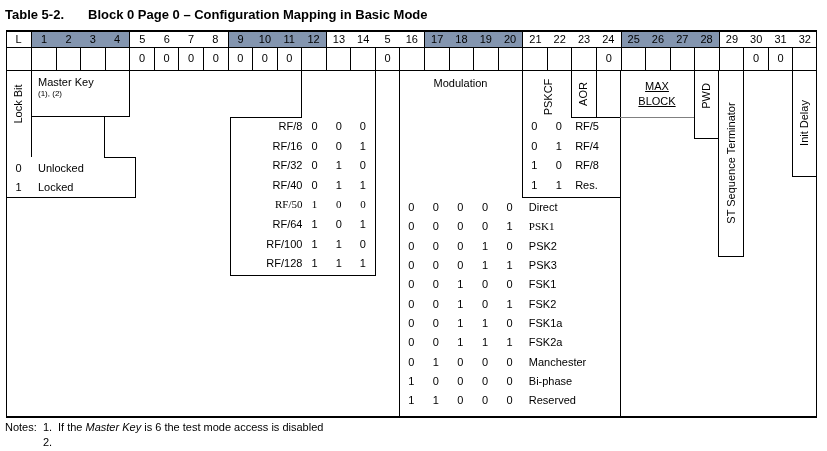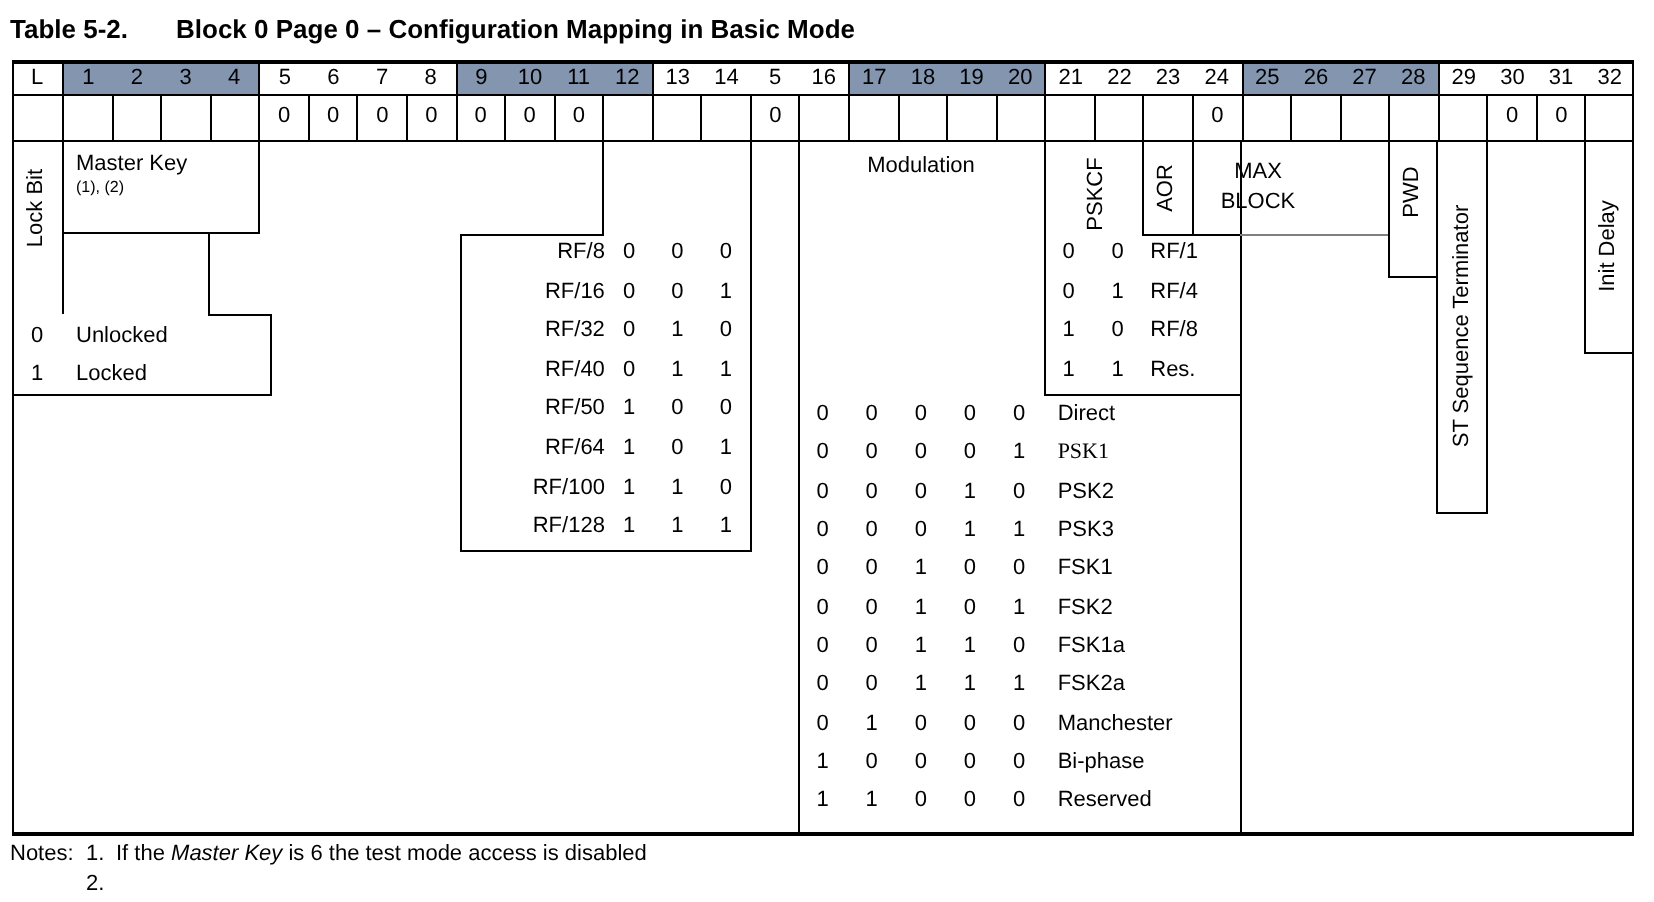--- a/index.html
+++ b/index.html
@@ -185,21 +185,21 @@
         <div class="bit" style="width: 24.2px;">0</div>
         <div class="bit" style="width: 24.2px;">1</div>
         <div class="bit" style="width: 24.2px;">0</div>
       </div>
       <div class="rrow" style="height: 19.6px; line-height: 19.6px; justify-content: space-between;">
         <div class="lab-r" style="width: 73px;">RF/40</div>
         <div class="bit" style="width: 24.2px;">0</div>
         <div class="bit" style="width: 24.2px;">1</div>
         <div class="bit" style="width: 24.2px;">1</div>
       </div>
-      <div class="rrow" style="height: 19.6px; line-height: 19.6px;">
+      <div class="rrow" style="height: 19.6px; line-height: 19.6px; font-family: Liberation Serif, serif;">
         <div class="lab-r" style="width: 73px;">RF/50</div>
         <div class="bit" style="width: 24.2px;">1</div>
         <div class="bit" style="width: 24.2px;">0</div>
         <div class="bit" style="width: 24.2px;">0</div>
       </div>
       <div class="rrow" style="height: 19.6px; line-height: 19.6px;">
         <div class="lab-r" style="width: 73px;">RF/64</div>
         <div class="bit" style="width: 24.2px;">1</div>
         <div class="bit" style="width: 24.2px;">0</div>
         <div class="bit" style="width: 24.2px;">1</div>
@@ -316,40 +316,40 @@
 
   <div class="vtext" style="left:548px;top:97px;">PSKCF</div>
   <div class="ln" style="left:571px;top:71px;width:1px;height:46px;"></div>
   <div class="ln" style="left:596px;top:71px;width:1px;height:46px;"></div>
   <div class="ln" style="left:571px;top:117px;width:49px;height:1px;"></div>
   <div class="vtext" style="left:583px;top:94px;">AOR</div>
   <div class="rows" id="pskcf-rows" style="left:522px;top:117px;width:98px;">
       <div class="rrow" style="height: 19.6px; line-height: 19.6px;">
         <div class="bit" style="width: 24.5625px;">0</div>
         <div class="bit" style="width: 24.5625px;">0</div>
-        <div class="lab-l" style="padding-left: 4px;">RF/1</div>
+        <div class="lab-l" style="padding-left: 4px;">RF/5</div>
       </div>
       <div class="rrow" style="height: 19.6px; line-height: 19.6px;">
         <div class="bit" style="width: 24.5625px;">0</div>
         <div class="bit" style="width: 24.5625px;">1</div>
         <div class="lab-l" style="padding-left: 4px;">RF/4</div>
       </div>
       <div class="rrow" style="height: 19.6px; line-height: 19.6px;">
         <div class="bit" style="width: 24.5625px;">1</div>
         <div class="bit" style="width: 24.5625px;">0</div>
         <div class="lab-l" style="padding-left: 4px;">RF/8</div>
       </div>
       <div class="rrow" style="height: 19.6px; line-height: 19.6px;">
         <div class="bit" style="width: 24.5625px;">1</div>
         <div class="bit" style="width: 24.5625px;">1</div>
         <div class="lab-l" style="padding-left: 4px;">Res.</div>
       </div>
     </div>
 
-  <div class="abs center2" style="left:592px;top:79px;width:74px;line-height:15px;">
+  <div class="abs center2" style="left:620px;top:79px;width:74px;line-height:15px;text-decoration:underline;">
     <div>MAX</div>
     <div>BLOCK</div>
   </div>
   <div class="ln" style="left:620px;top:117px;width:74px;height:1px;background:#808080;"></div>
 
   <div class="ln" style="left:694px;top:71px;width:1px;height:67px;"></div>
   <div class="ln" style="left:694px;top:138px;width:25px;height:1px;"></div>
   <div class="vtext" style="left:706px;top:96px;">PWD</div>
 
   <div class="ln" style="left:718px;top:71px;width:1px;height:185px;"></div>

